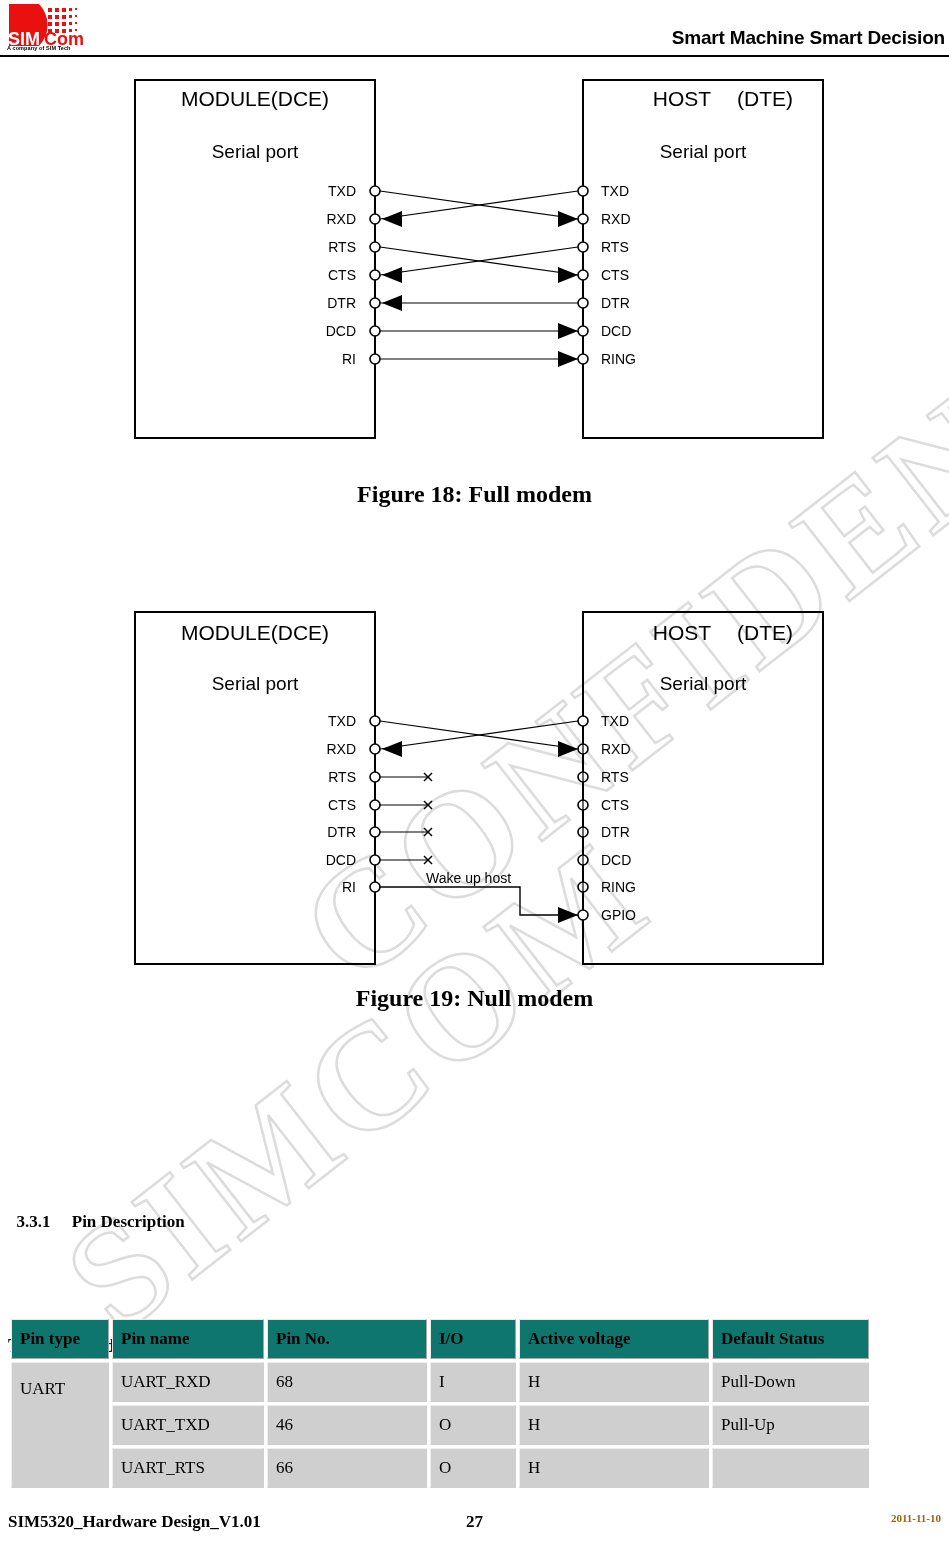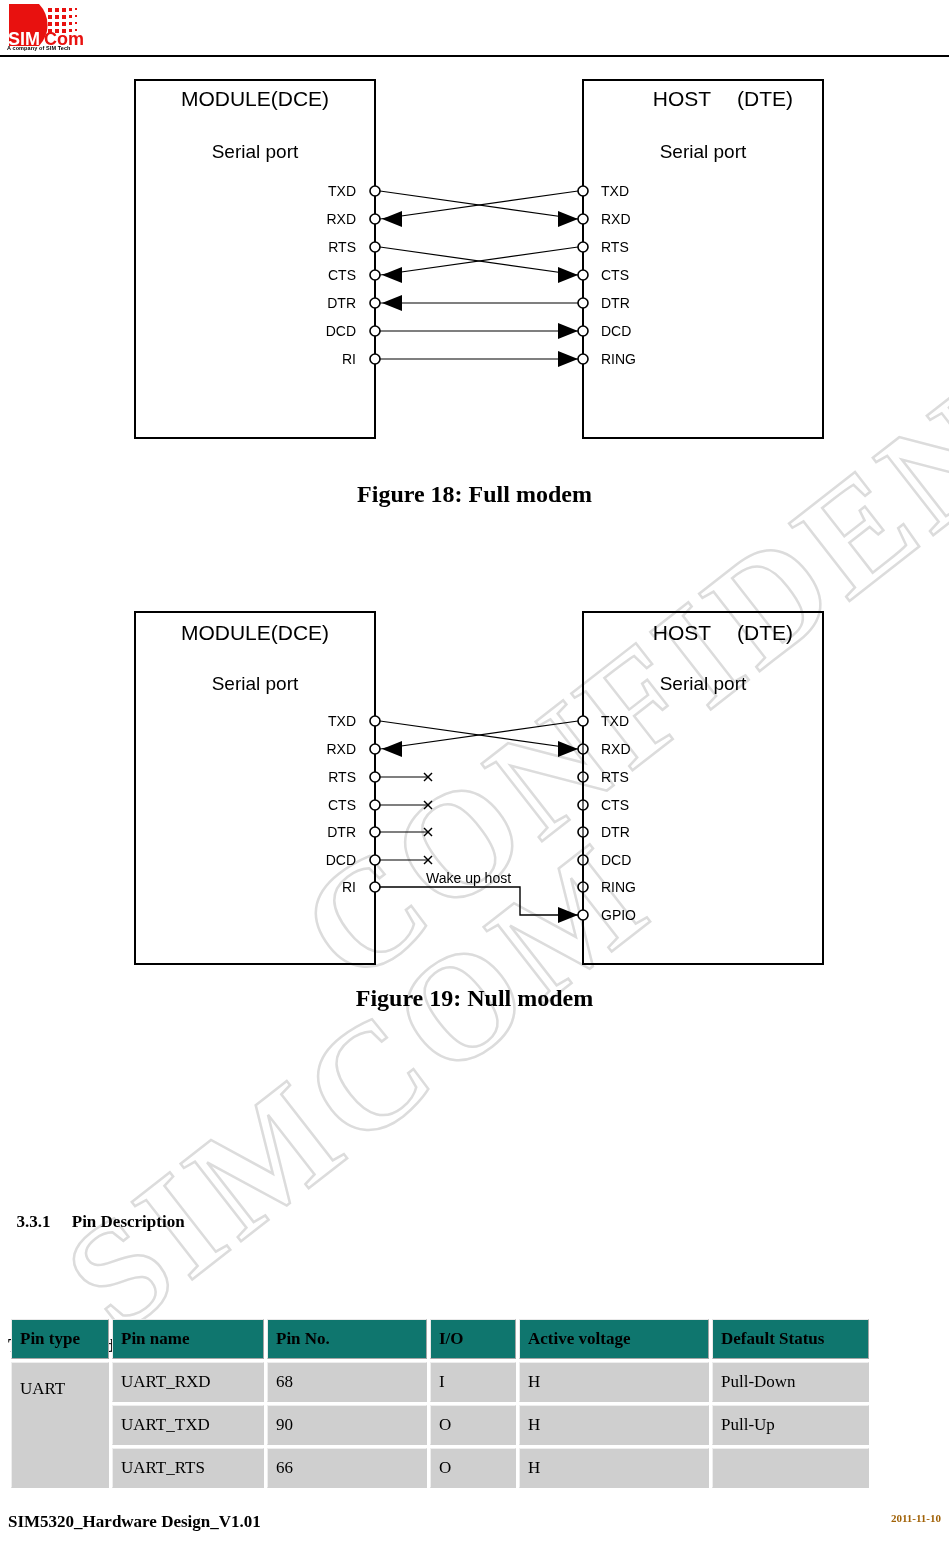--- a/index.html
+++ b/index.html
@@ -238,20 +238,21 @@
         <rect x="56" y="27" width="4" height="4"></rect>
           <rect x="63" y="27" width="3" height="3"></rect>
         <rect x="69" y="27" width="2" height="2"></rect>
       </g>
 
       <text x="2" y="43" font-family="Liberation Sans, sans-serif" font-size="18" font-weight="bold" fill="#ffffff">SIM</text>
       <text x="38" y="43" font-family="Liberation Sans, sans-serif" font-size="18" font-weight="bold" fill="#e8110f">Com</text>
     </svg>
   </div>
   <div class="logo-sub">A company of SIM Tech</div>
+  <div class="header-title">Smart Machine Smart Decision</div>
   <div class="header-rule"></div>
 </div>
 
 <svg class="figure" style="left:0px; top:60px;" width="949" height="400" viewBox="0 0 949 400" xmlns="http://www.w3.org/2000/svg">
 
   <rect x="135" y="20" width="240" height="358" fill="#ffffff" stroke="#000" stroke-width="2"></rect>
   <text class="diag-label" x="255" y="46" font-size="21" text-anchor="middle">MODULE(DCE)</text>
   <text class="diag-label" x="255" y="98" font-size="19" text-anchor="middle">Serial port</text>
 
   <text class="diag-label" x="356" y="136" font-size="14" text-anchor="end">TXD</text>
@@ -445,31 +446,32 @@
     <tr>
       <td class="rowspan-cell" rowspan="3">UART</td>
       <td>UART_RXD</td>
       <td>68</td>
       <td>I</td>
       <td>H</td>
       <td>Pull-Down</td>
     </tr>
     <tr>
       <td>UART_TXD</td>
-      <td>90</td>
+      <td>46</td>
       <td>O</td>
       <td>H</td>
       <td>Pull-Up</td>
     </tr>
     <tr>
       <td>UART_RTS</td>
       <td>66</td>
       <td>O</td>
       <td>H</td>
       <td></td>
     </tr>
   </tbody>
 </table>
 
 <div class="page-footer">
   <div class="footer-left">SIM5320_Hardware Design_V1.01</div>
+  <div class="footer-center">27</div>
   <div class="footer-right">2011-11-10</div>
 </div>
 
 </body></html>

